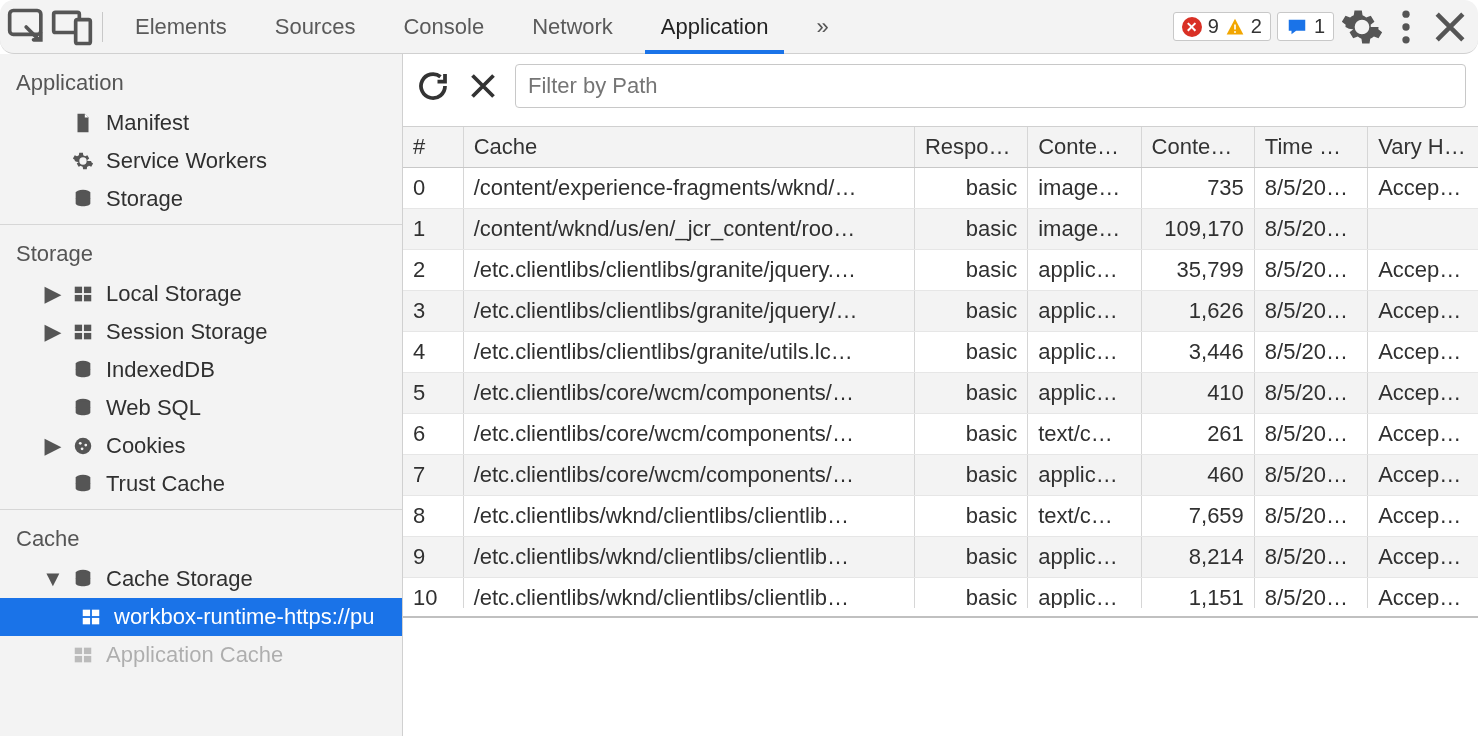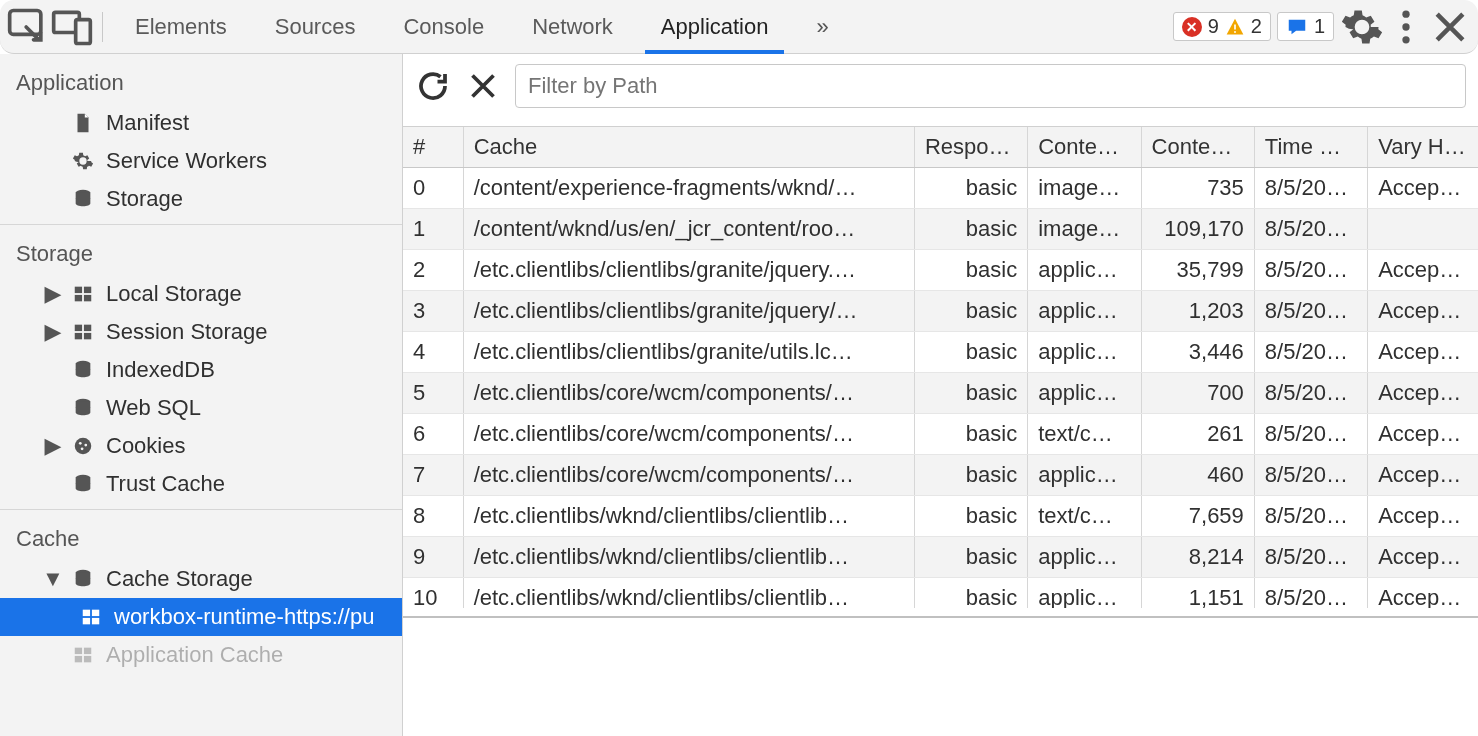--- a/index.html
+++ b/index.html
@@ -426,39 +426,39 @@
               <td>applic…</td>
               <td class="right">35,799</td>
               <td>8/5/20…</td>
               <td>Accep…</td>
             </tr>
             <tr>
               <td>3</td>
               <td>/etc.clientlibs/clientlibs/granite/jquery/…</td>
               <td class="right">basic</td>
               <td>applic…</td>
-              <td class="right">1,203</td>
+              <td class="right">1,626</td>
               <td>8/5/20…</td>
               <td>Accep…</td>
             </tr>
             <tr>
               <td>4</td>
               <td>/etc.clientlibs/clientlibs/granite/utils.lc…</td>
               <td class="right">basic</td>
               <td>applic…</td>
               <td class="right">3,446</td>
               <td>8/5/20…</td>
               <td>Accep…</td>
             </tr>
             <tr>
               <td>5</td>
               <td>/etc.clientlibs/core/wcm/components/…</td>
               <td class="right">basic</td>
               <td>applic…</td>
-              <td class="right">700</td>
+              <td class="right">410</td>
               <td>8/5/20…</td>
               <td>Accep…</td>
             </tr>
             <tr>
               <td>6</td>
               <td>/etc.clientlibs/core/wcm/components/…</td>
               <td class="right">basic</td>
               <td>text/c…</td>
               <td class="right">261</td>
               <td>8/5/20…</td>

